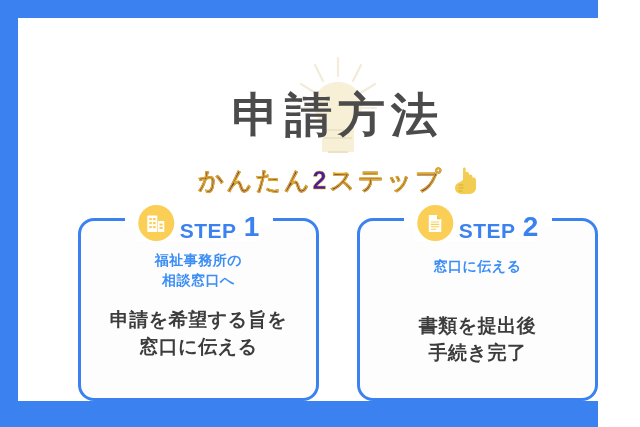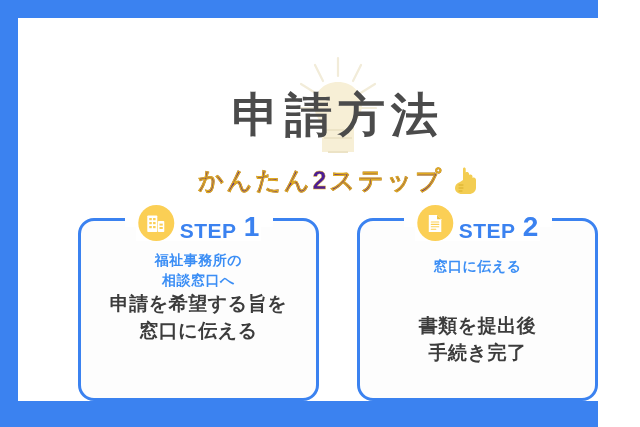--- a/index.html
+++ b/index.html
@@ -163,20 +163,21 @@
   .card-heading {
     font-size: 14px;
     font-weight: bold;
     color: #3b8ef5;
     line-height: 1.42;
     letter-spacing: 0.5px;
     white-space: pre-line;
   }
 
   .card-text {
+    margin-top: 16px;
     font-size: 19px;
     font-weight: bold;
     color: #3c3c3c;
     line-height: 1.42;
     letter-spacing: 0.5px;
     white-space: pre-line;
   }
 
   .card--step2 .card-body { top: 36px; }
   .card--step2 .card-text { margin-top: 36px; }

